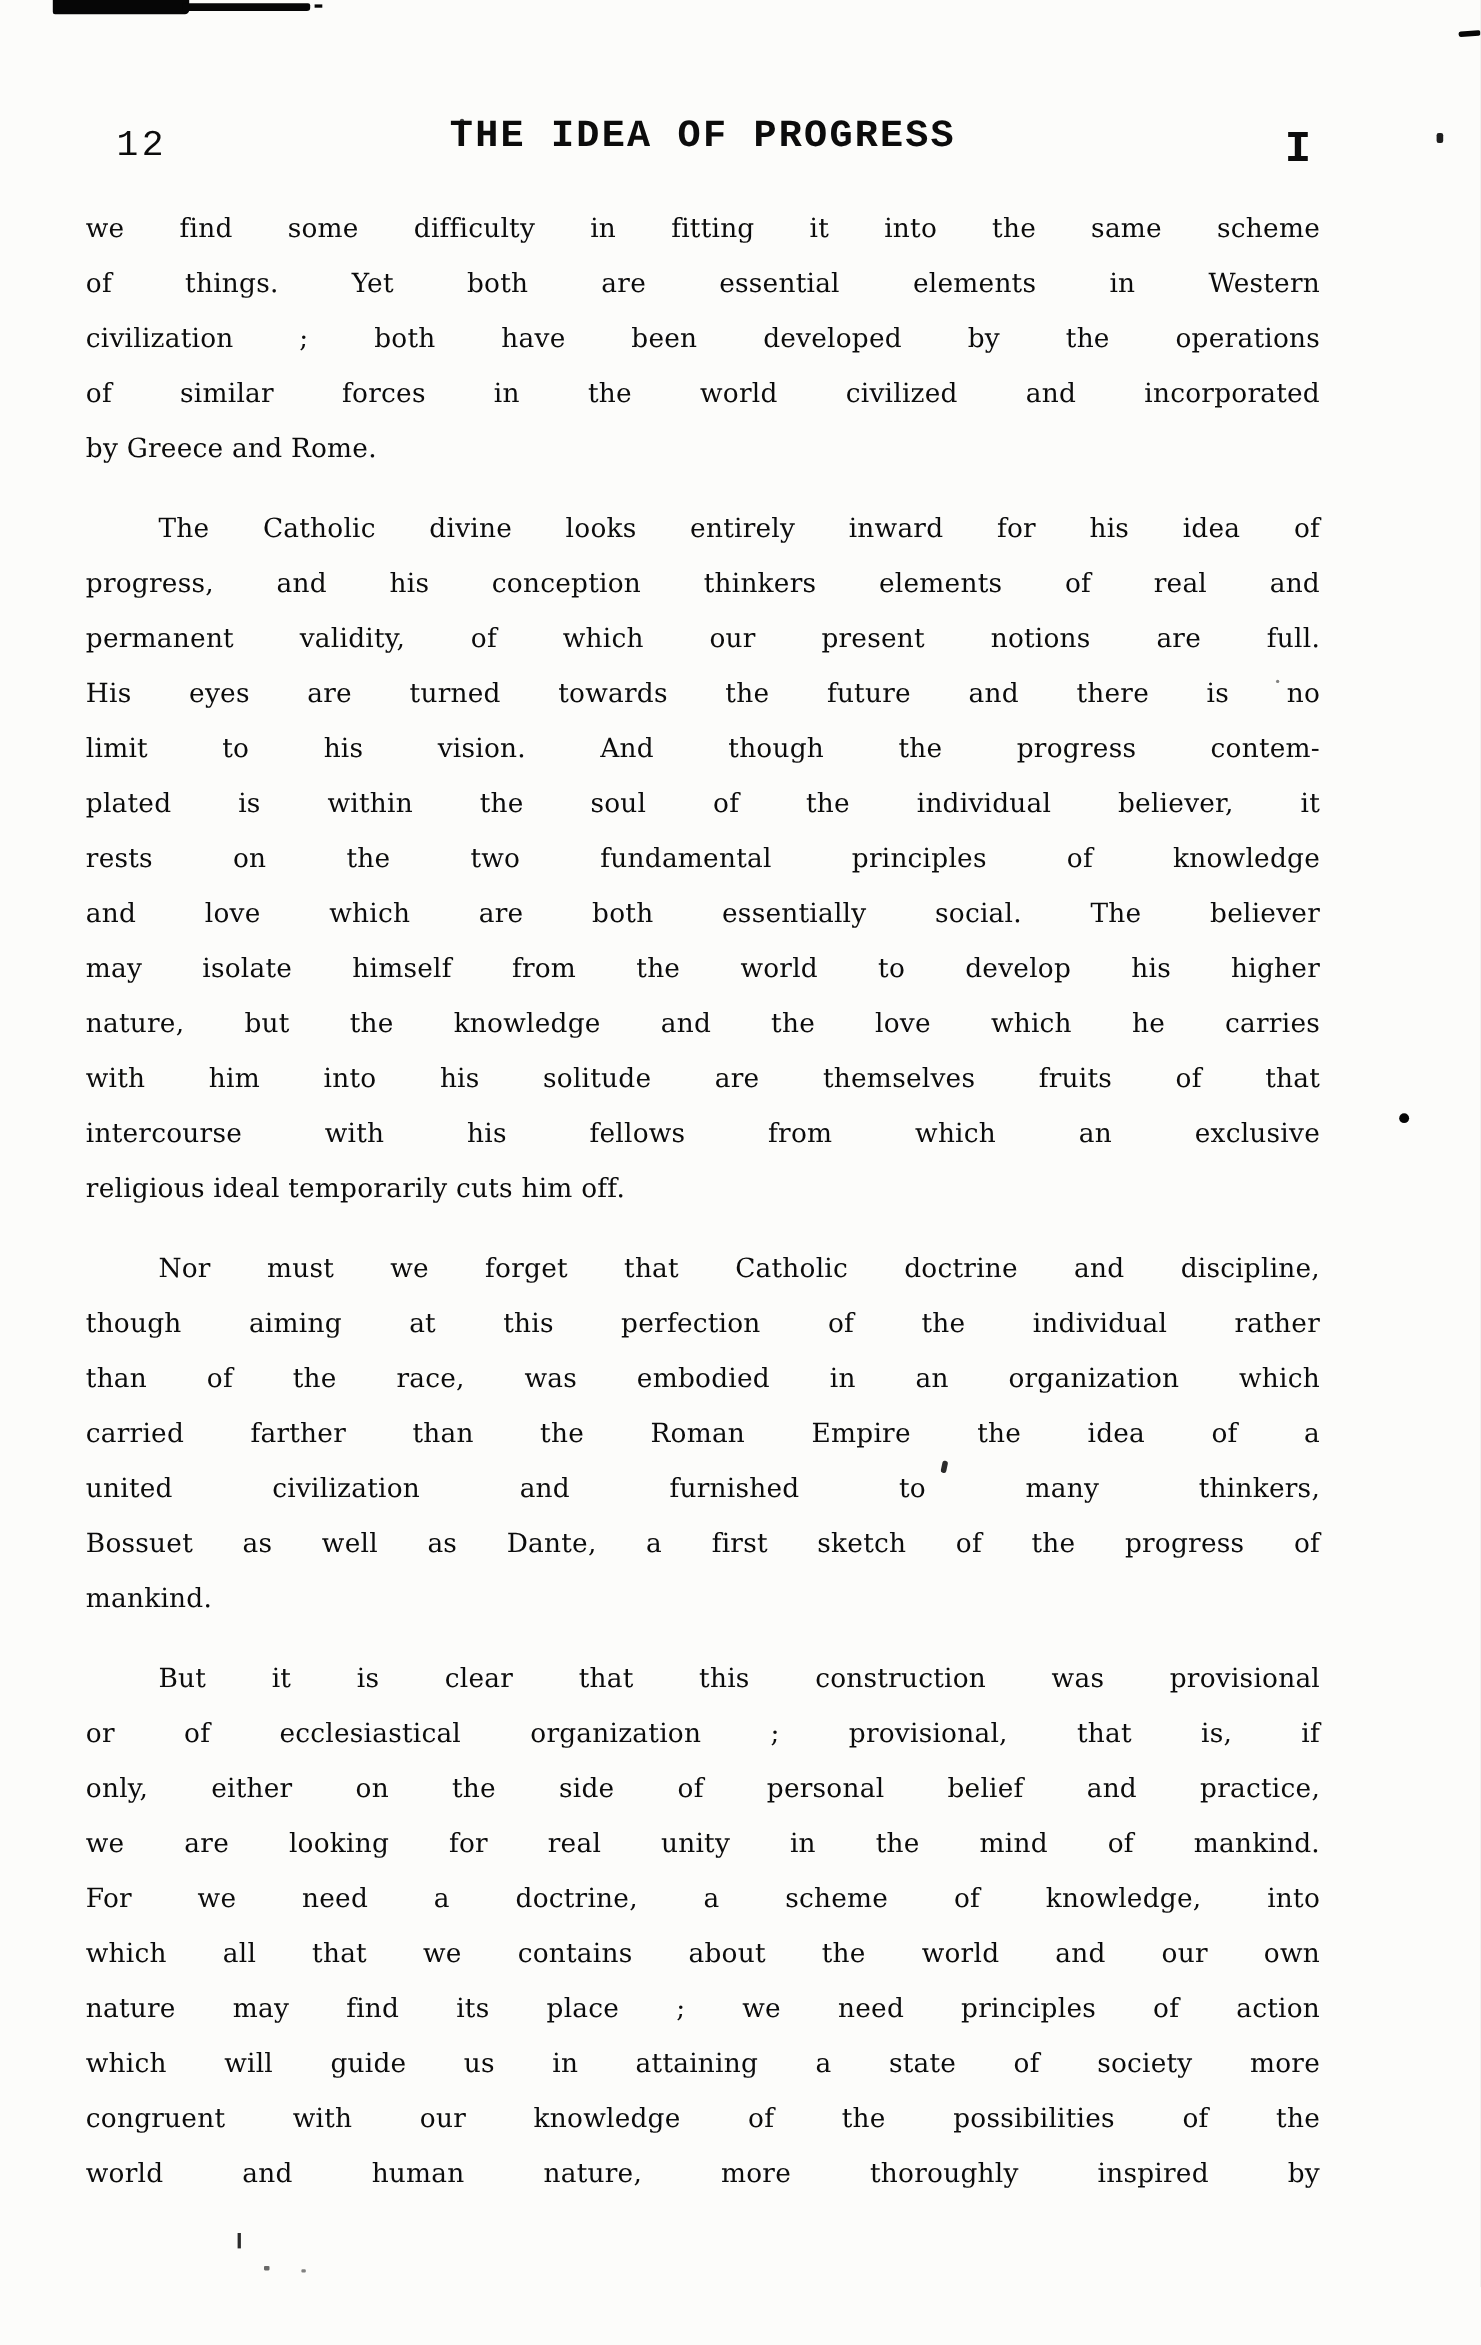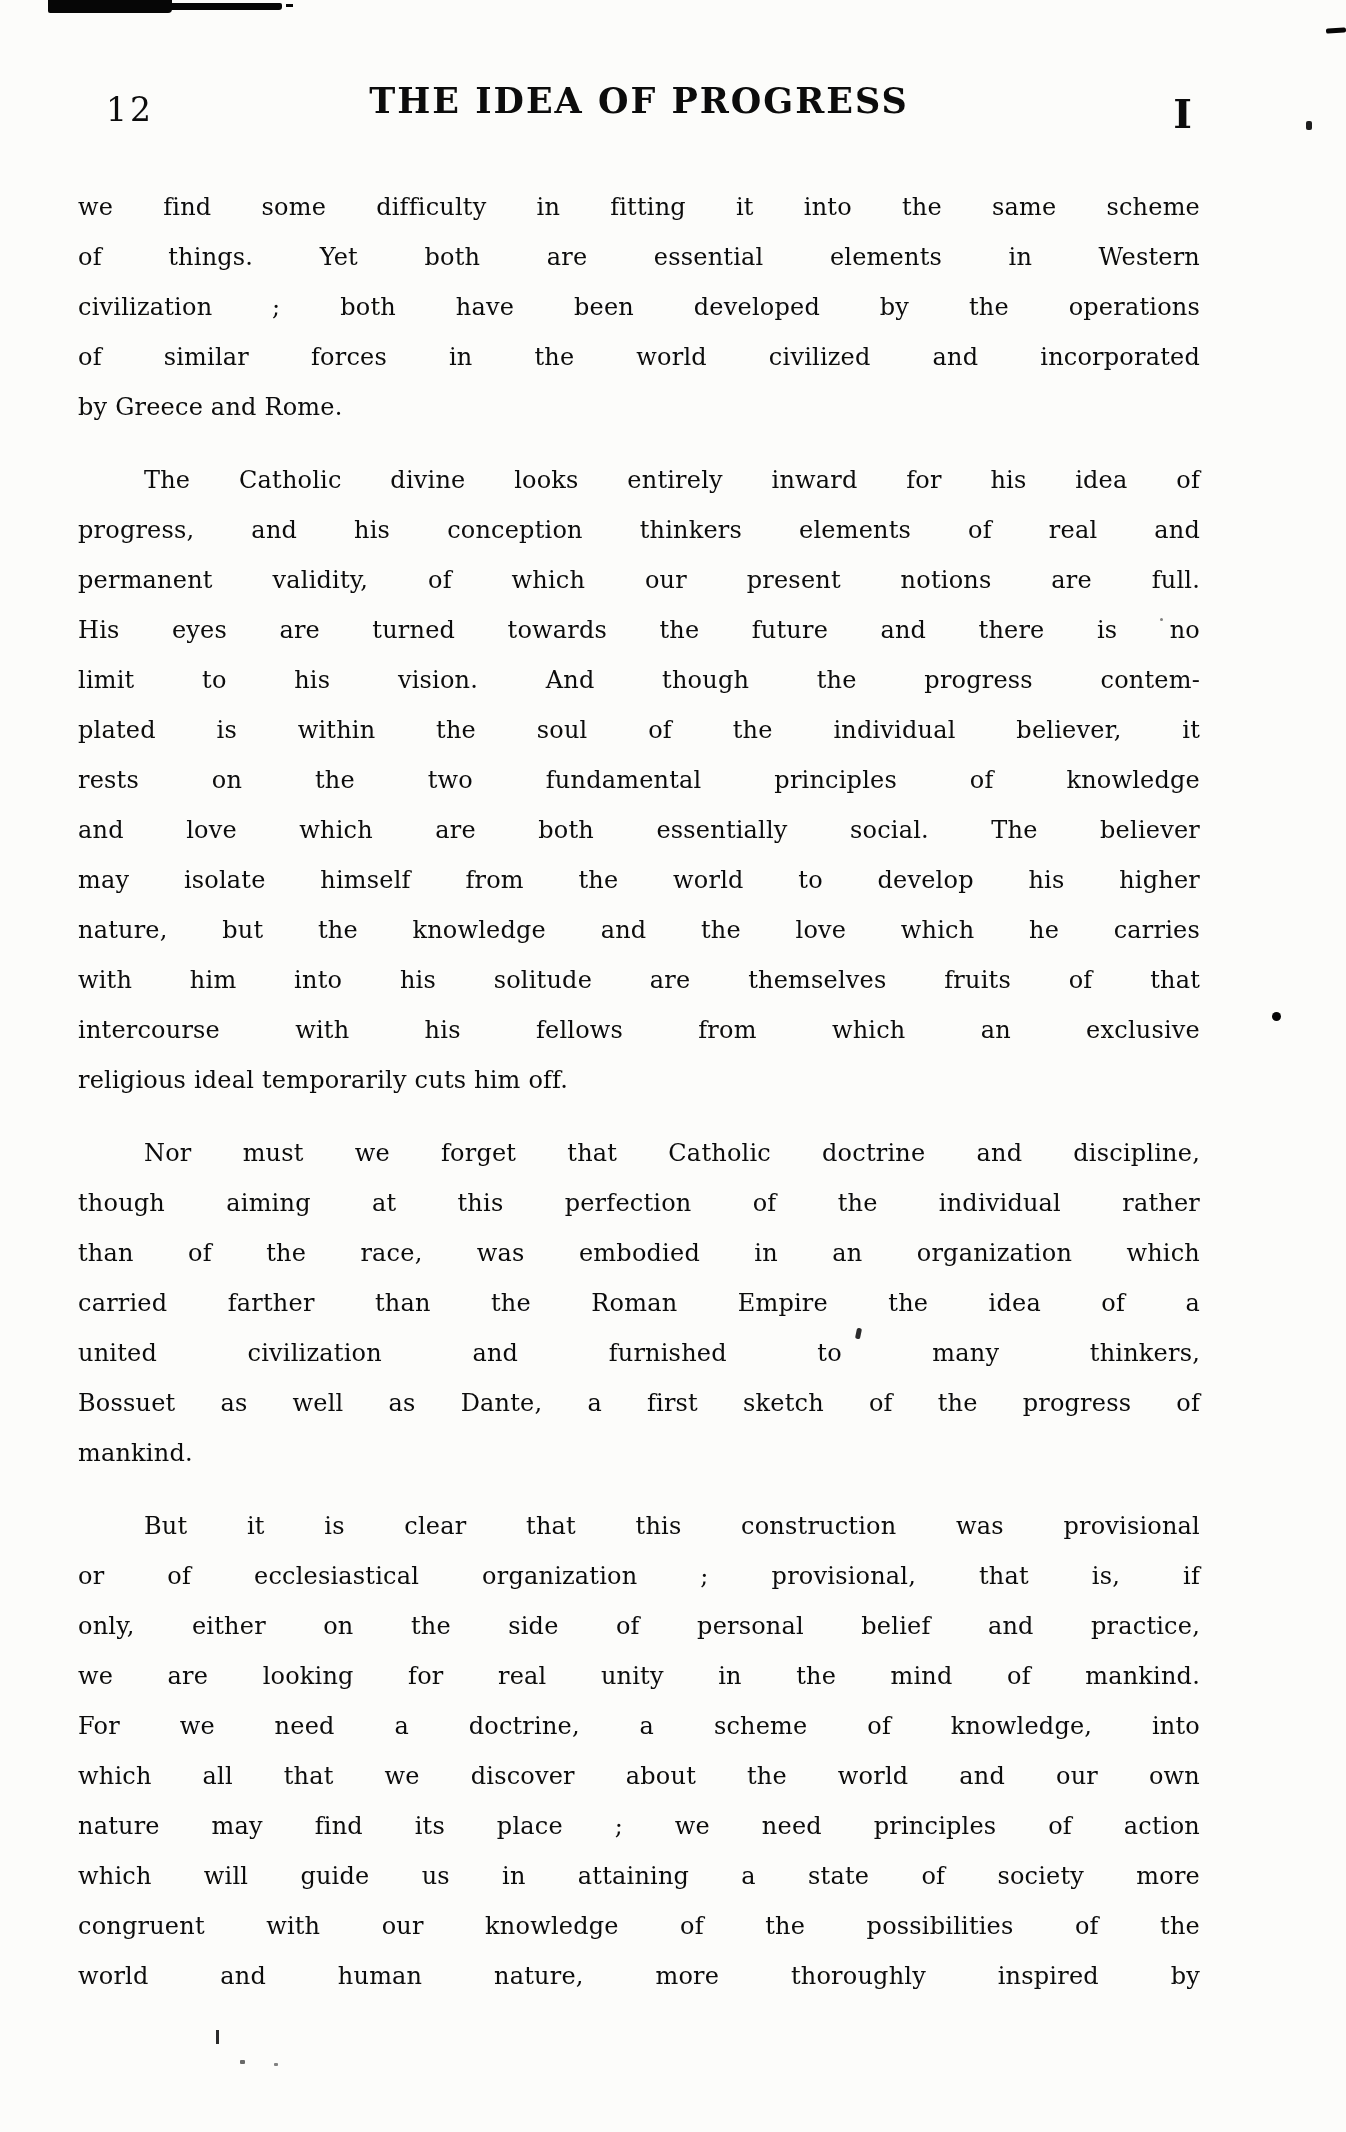--- a/index.html
+++ b/index.html
@@ -14,23 +14,24 @@
     background: #fcfcfa;
     overflow: hidden;
     font-family: "DejaVu Serif", "Liberation Serif", serif;
     color: #0c0c0c;
   }
 
   
   .runhead {
     position: absolute;
     left: 78px;
-    top: 80px;
+    top: 104px;
     width: 1122px;
     height: 60px;
+    font-family: Liberation Mono, monospace;
   }
   .pageno {
     position: absolute;
     left: 28px;
     top: 10px;
     font-size: 33px;
     letter-spacing: 3px;
     font-variant-numeric: lining-nums;
   }
   .runtitle {
@@ -147,21 +148,21 @@
         <div class="line">united civilization and furnished to many thinkers,</div>
         <div class="line">Bossuet as well as Dante, a first sketch of the progress of</div>
         <div class="line flush-left">mankind.</div>
       </div>
       <div class="paragraph">
         <div class="line first-indent">But it is clear that this construction was provisional</div>
         <div class="line">or of ecclesiastical organization ;  provisional, that is, if</div>
         <div class="line">only, either on the side of personal belief and practice,</div>
         <div class="line">we are looking for real unity in the mind of mankind.</div>
         <div class="line">For we need a doctrine, a scheme of knowledge, into</div>
-        <div class="line">which all that we discover about the world and our own</div>
+        <div class="line">which all that we contains about the world and our own</div>
         <div class="line">nature may find its place ;  we need principles of action</div>
         <div class="line">which will guide us in attaining a state of society more</div>
         <div class="line">congruent with our knowledge of the possibilities of the</div>
         <div class="line">world and human nature, more thoroughly inspired by</div>
       </div>
     </div>
 
 </div>
 
 </body></html>

